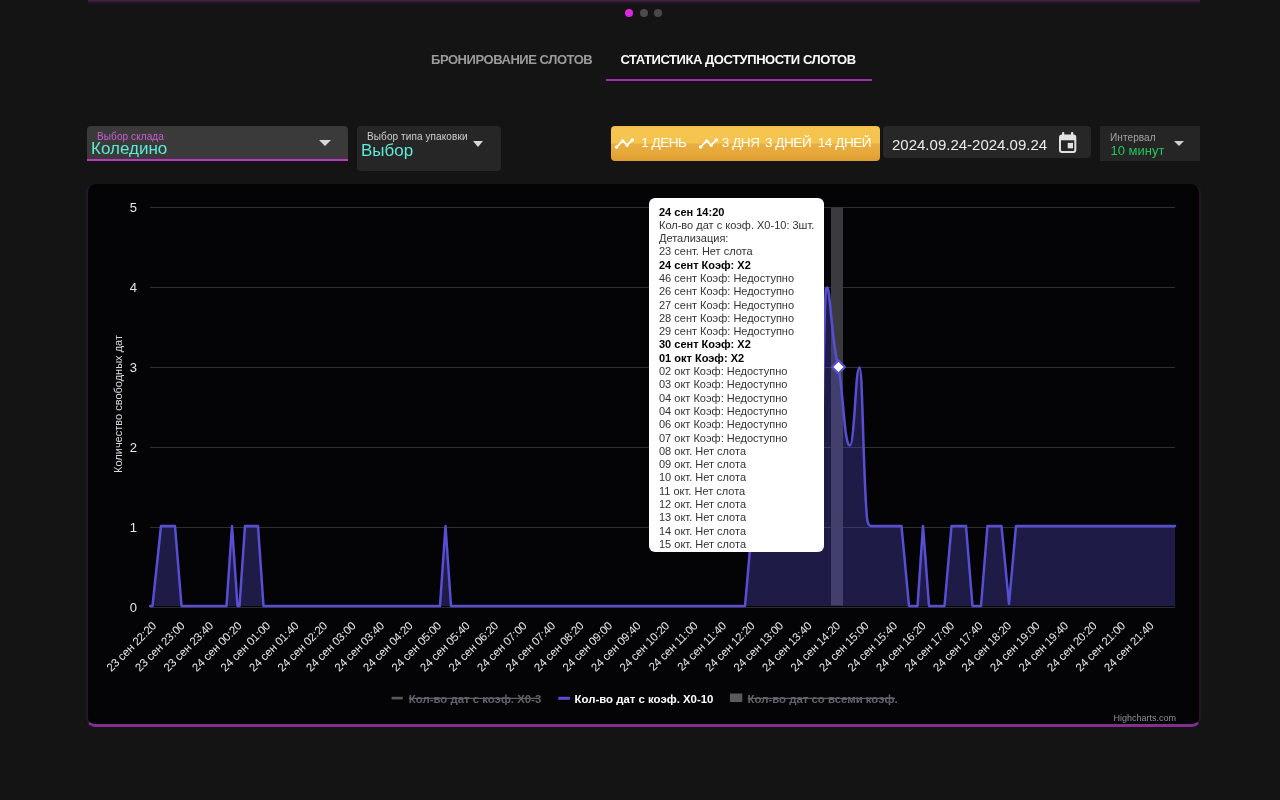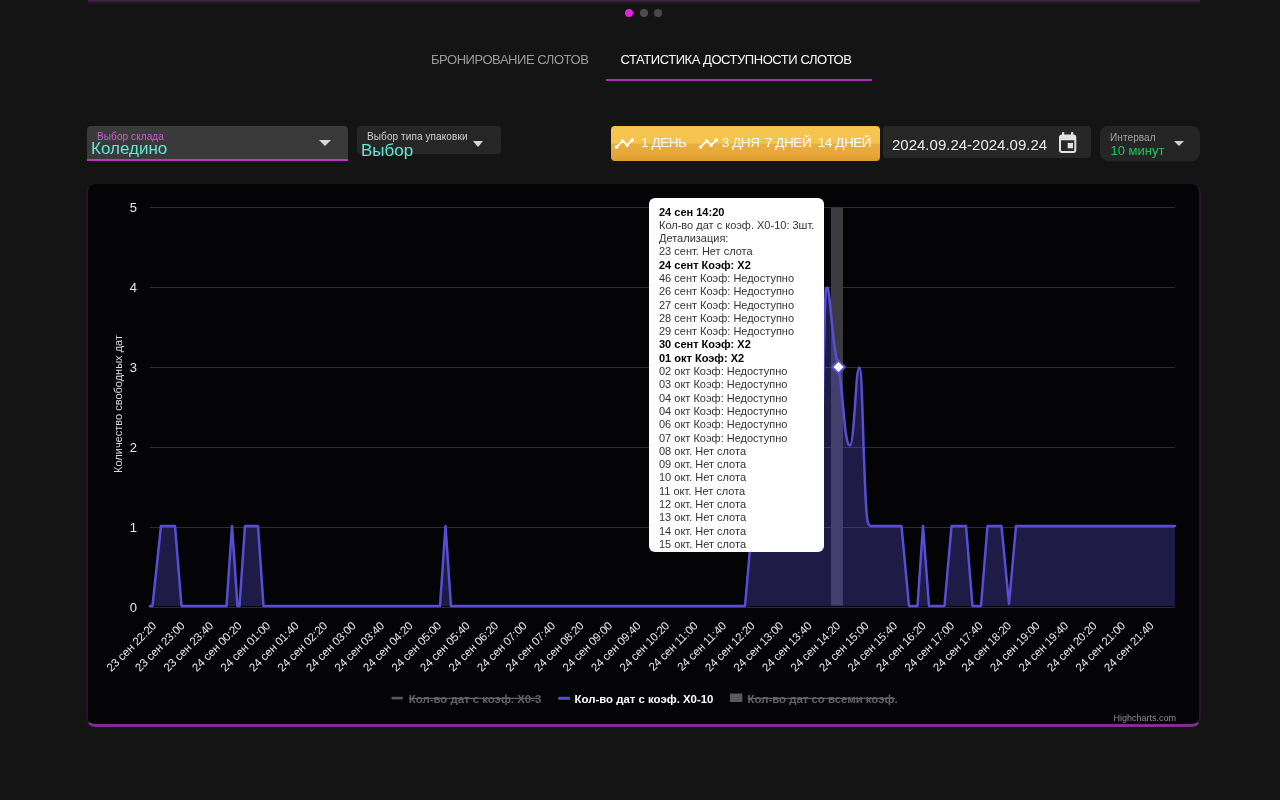--- a/index.html
+++ b/index.html
@@ -1,16 +1,16 @@
 <!DOCTYPE html>
 <html><head><meta charset="utf-8"><style>
 html,body{margin:0;padding:0;width:1280px;height:800px;background:#141414;font-family:"Liberation Sans",sans-serif;overflow:hidden}
 .abs{position:absolute}
 .dot{position:absolute;top:9px;width:8px;height:8px;border-radius:50%}
-.tab{position:absolute;top:52px;font-size:13px;letter-spacing:-0.45px;font-weight:400}
+.tab{position:absolute;top:52px;font-size:13px;letter-spacing:-0.45px;font-weight:700}
 .selLab{position:absolute;left:10px;top:5px;font-size:10px;letter-spacing:0.1px}
 .selVal{position:absolute;left:4px;top:13px;font-size:17px;color:#5eead4}
 .arr{position:absolute;width:0;height:0;border-left:6.5px solid transparent;border-right:6.5px solid transparent;border-top:6.7px solid #d8d8d8}
 .bt{position:absolute;top:9.5px;color:#fff;font-size:13.5px;letter-spacing:-0.45px;font-weight:500}
 .bic{position:absolute;top:7.2px}
 .tb{font-weight:bold;color:#000}
 .tn{color:#333}
 svg text{font-family:"Liberation Sans",sans-serif}
 </style></head><body>
 <div class="abs" style="left:88px;top:0;width:1112px;height:5px;background:linear-gradient(180deg,#46224c 0%,#2a1a2c 40%,#171417 80%,#151515 100%)"></div>
@@ -20,51 +20,51 @@
 <div class="tab" style="left:431px;color:#9b9b9b">БРОНИРОВАНИЕ СЛОТОВ</div>
 <div class="tab" style="left:620.5px;color:#fafafa">СТАТИСТИКА ДОСТУПНОСТИ СЛОТОВ</div>
 <div class="abs" style="left:605.5px;top:79px;width:266px;height:2.2px;background:#a62cb2"></div>
 
 <div class="abs" style="left:87px;top:126px;width:260.5px;height:32.5px;background:#3a3a3a;border-radius:4px 4px 0 0">
  <div class="selLab" style="color:#c95ed1">Выбор склада</div>
  <div class="selVal">Коледино</div>
  <div class="arr" style="left:232px;top:14px"></div>
  <div class="abs" style="left:0;top:32.5px;width:260.5px;height:2.4px;background:#bd37c4"></div>
 </div>
-<div class="abs" style="left:357px;top:125.5px;width:144.4px;height:28px;background:#262626;border-radius:4px">
+<div class="abs" style="left:357px;top:125.5px;width:144.4px;height:45px;background:#262626;border-radius:4px">
  <div class="selLab" style="color:#cfcfcf">Выбор типа упаковки</div>
  <div class="selVal" style="top:15.5px">Выбор</div>
  <div class="arr" style="left:116px;top:15px;border-left-width:5.8px;border-right-width:5.8px;border-top-width:6px"></div>
 </div>
 
 <div class="abs" style="left:611.3px;top:125.8px;width:269px;height:35.5px;border-radius:4px;background:linear-gradient(180deg,#eebb42 0%,#f5c550 6%,#f4c44f 48%,#e9ad3e 53%,#e6a83a 80%,#dd9c2f 100%)">
  <svg class="bic" style="left:2.7px" width="21" height="21" viewBox="0 0 24 24" fill="#fff">
       <path d="M23 8c0 1.1-.9 2-2 2-.18 0-.35-.02-.51-.07l-3.56 3.55c.05.16.07.34.07.52 0 1.1-.9 2-2 2s-2-.9-2-2c0-.18.02-.36.07-.52l-2.55-2.55c-.16.05-.34.07-.52.07s-.36-.02-.52-.07l-4.55 4.56c.05.16.07.33.07.51 0 1.1-.9 2-2 2s-2-.9-2-2 .9-2 2-2c.18 0 .35.02.51.07l4.56-4.55C8.02 9.36 8 9.18 8 9c0-1.1.9-2 2-2s2 .9 2 2c0 .18-.02.36-.07.52l2.55 2.55c.16-.05.34-.07.52-.07s.36.02.52-.07l3.55-3.56C19.02 8.35 19 8.18 19 8c0-1.1.9-2 2-2s2 .9 2 2z"></path>
     </svg>
  <div class="bt" style="left:29.9px">1 ДЕНЬ</div>
  <svg class="bic" style="left:86.8px" width="21" height="21" viewBox="0 0 24 24" fill="#fff">
       <path d="M23 8c0 1.1-.9 2-2 2-.18 0-.35-.02-.51-.07l-3.56 3.55c.05.16.07.34.07.52 0 1.1-.9 2-2 2s-2-.9-2-2c0-.18.02-.36.07-.52l-2.55-2.55c-.16.05-.34.07-.52.07s-.36-.02-.52-.07l-4.55 4.56c.05.16.07.33.07.51 0 1.1-.9 2-2 2s-2-.9-2-2 .9-2 2-2c.18 0 .35.02.51.07l4.56-4.55C8.02 9.36 8 9.18 8 9c0-1.1.9-2 2-2s2 .9 2 2c0 .18-.02.36-.07.52l2.55 2.55c.16-.05.34-.07.52-.07s.36.02.52-.07l3.55-3.56C19.02 8.35 19 8.18 19 8c0-1.1.9-2 2-2s2 .9 2 2z"></path>
     </svg>
  <div class="bt" style="left:110.5px">3 ДНЯ</div>
- <div class="bt" style="left:153.7px">7 ДНЕЙ</div>
+ <div class="bt" style="left:153.7px">3 ДНЕЙ</div>
  <div class="bt" style="left:206.5px">14 ДНЕЙ</div>
 </div>
 
 <div class="abs" style="left:882.5px;top:126px;width:208.5px;height:32px;background:#272727;border-radius:4px">
  <div class="abs" style="left:9.5px;top:10px;font-size:15px;color:#ececec">2024.09.24-2024.09.24</div>
  <svg class="abs" style="left:176.5px;top:5.5px" width="18" height="21" viewBox="0 0 18 21" fill="#e2e2e2">
   <rect x="3" y="0" width="2.3" height="5" rx="1"></rect>
   <rect x="12" y="0" width="2.3" height="5" rx="1"></rect>
   <rect x="1" y="3.5" width="15.3" height="16.5" rx="2" fill="none" stroke="#e2e2e2" stroke-width="2"></rect>
   <rect x="1" y="3.5" width="15.3" height="4.8"></rect>
   <rect x="8.7" y="10.9" width="5.3" height="5.4"></rect>
  </svg>
 </div>
 
-<div class="abs" style="left:1100px;top:126px;width:100px;height:35.3px;background:#252525;border-radius:8px">
+<div class="abs" style="left:1100px;top:126px;width:100px;height:35.3px;background:#252525;border-radius:0">
  <div class="selLab" style="color:#a2a2a8;top:6px">Интервал</div>
  <div class="abs" style="left:10.5px;top:17px;font-size:13px;color:#22c55e">10 минут</div>
  <div class="arr" style="left:73.5px;top:14.5px;border-left-width:5px;border-right-width:5px;border-top-width:5.6px;border-top-color:#cfcfcf"></div>
 </div>
 
 <div class="abs" style="left:86px;top:183.5px;width:1111px;height:540px;background:#040406;border-left:2px solid #231725;border-right:2px solid #231725;border-bottom:3px solid #822d90;border-radius:9px">
 <svg width="1111" height="540" viewBox="0 0 1111 540">
 <path d="M62,23.5H1087 M62,103.5H1087 M62,183.5H1087 M62,263.5H1087 M62,343.5H1087 M62,423.5H1087" stroke="#2e2e2e" stroke-width="1" fill="none"></path>
 <rect x="743" y="23.5" width="12" height="398" fill="#3a3a40"></rect>
 <path d="M62,422 L64.5,422 L73,342 L87,342 L93.5,422 L138.5,422 L144,342 L149.5,422 L151.5,422 L157,342 L170,342 L175.5,422 L352,422 L357.5,342 L363,422 L657,422 L664,342 L732,342 C734,300 736,115 738,104.5 C738.5,103.5 739,103.5 739.5,103.5 C741,103.5 743,135 746.5,162 C748,172 749,179 750.5,183 C753,194 755.5,230 757.5,247 C759.5,260.5 760.5,261.5 762,261.5 C764,261.5 765.5,243 767,222 C768.5,198 769.5,183.5 771.5,183.5 C773.5,183.5 774.2,220 775.5,260 C777,305 778,330 779.5,337 C780.5,341.5 781.5,342 783,342 L813.5,342 L821,422 L829.5,422 L835,342 L841,422 L856.5,422 L863.5,342 L878,342 L884.5,422 L893,422 L899.5,342 L913.5,342 L921,420 L928,342 L1087,342 L1087,422 Z" fill="rgba(85,75,201,0.33)" stroke="none"></path>

